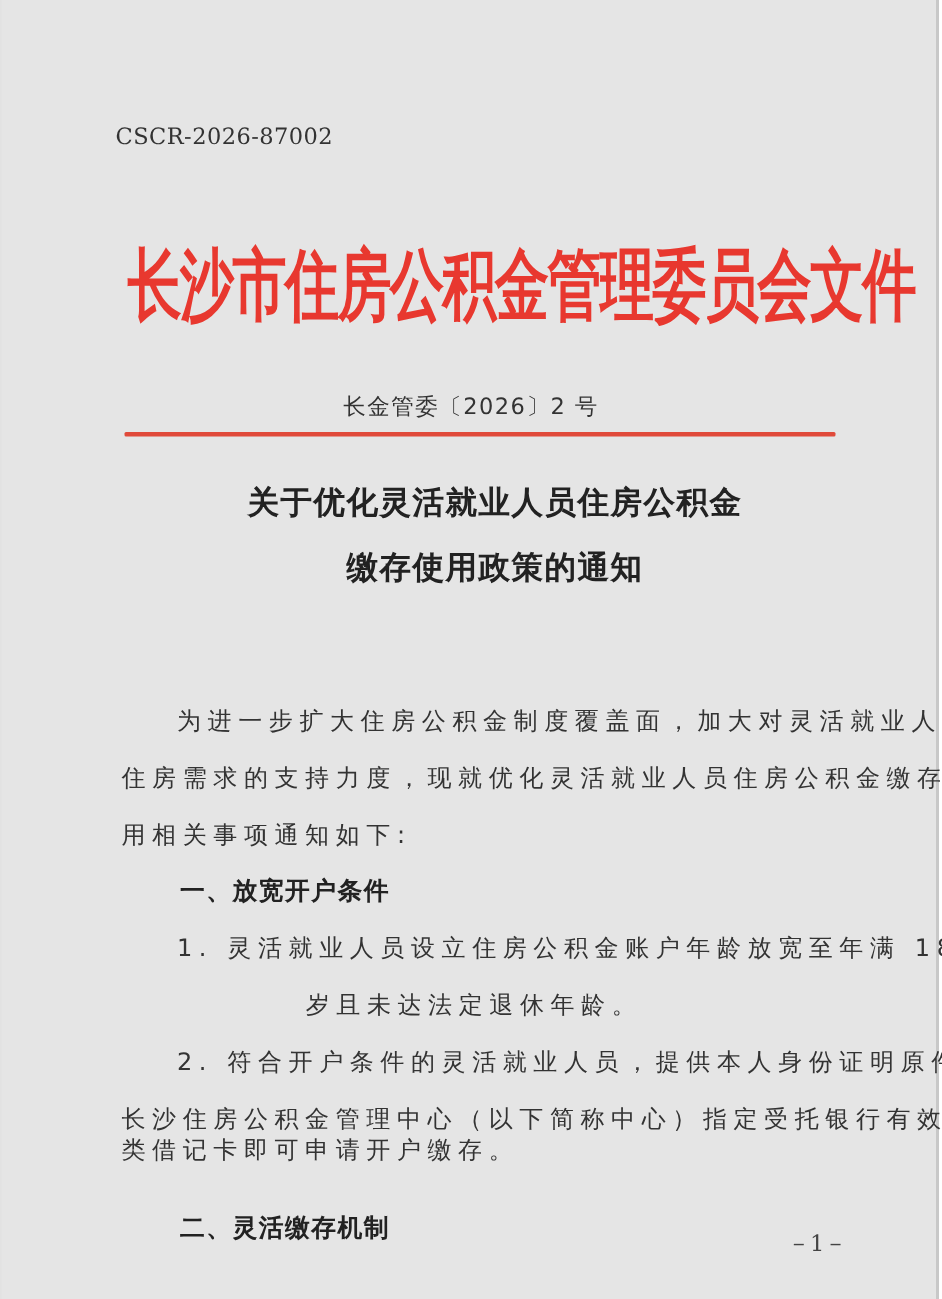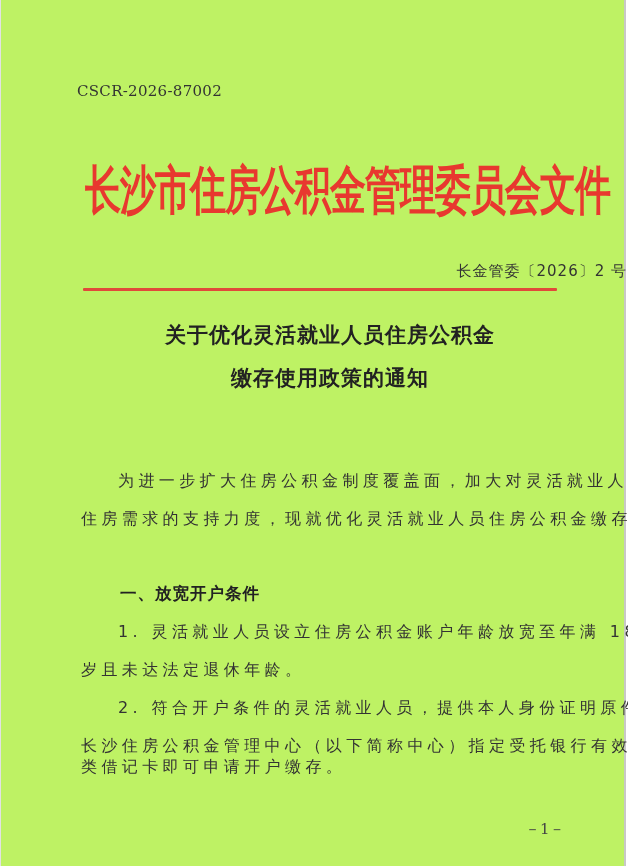--- a/index.html
+++ b/index.html
@@ -11,21 +11,21 @@
       height: 866px;
       background: #ffffff;
       overflow: hidden;
       position: relative;
     }
     .page {
       position: absolute;
       left: 0; top: 0;
       width: 626px;
       height: 866px;
-      background: #bef264;
+      background: #e5e5e5;
       border-left: 1px solid #e2e2e2;
       border-right: 2px solid #c8c8c8;
       box-sizing: border-box;
     }
     .doc-code {
       position: absolute;
       left: 76px;
       top: 82px;
       font-family: "DejaVu Serif", serif;
       font-size: 15px;
@@ -44,21 +44,21 @@
       letter-spacing: -1px;
       white-space: nowrap;
       transform: scaleY(1.45);
       transform-origin: top left;
     }
     .doc-number {
       position: absolute;
       left: 0;
       width: 626px;
       top: 262px;
-      text-align: right;
+      text-align: center;
       font-family: "DejaVu Sans", sans-serif;
       font-size: 15px;
       color: #333;
       letter-spacing: 1px;
     }
     .red-rule {
       position: absolute;
       left: 82px;
       top: 288px;
       width: 474px;
@@ -120,26 +120,28 @@
   <div class="doc-number">长金管委〔2026〕2 号</div>
 
   <div class="red-rule"></div>
 
   <div class="title l1">关于优化灵活就业人员住房公积金</div>
   <div class="title l2">缴存使用政策的通知</div>
 
 
   <div class="body-text" style="top:471px; left:117px;">为进一步扩大住房公积金制度覆盖面，加大对灵活就业人员</div>
   <div class="body-text" style="top:509px;">住房需求的支持力度，现就优化灵活就业人员住房公积金缴存使</div>
+  <div class="body-text" style="top:547px;">用相关事项通知如下:</div>
 
   <div class="heading" style="top:583px;">一、放宽开户条件</div>
 
   <div class="body-text" style="top:622px; left:117px;">1. 灵活就业人员设立住房公积金账户年龄放宽至年满 18 周</div>
-  <div class="body-text" style="top:660px;">岁且未达法定退休年龄。</div>
+  <div class="body-text" style="top:660px;text-align:center;">岁且未达法定退休年龄。</div>
 
   <div class="body-text" style="top:698px; left:117px;">2. 符合开户条件的灵活就业人员，提供本人身份证明原件及</div>
   <div class="body-text" style="top:736px;">长沙住房公积金管理中心（以下简称中心）指定受托银行有效一</div>
 
   <div class="body-text" style="top:757px;">类借记卡即可申请开户缴存。</div>
 
+  <div class="heading" style="top:808px;">二、灵活缴存机制</div>
 
   <div class="page-num">－1－</div>
 </div>
 
 </body></html>

